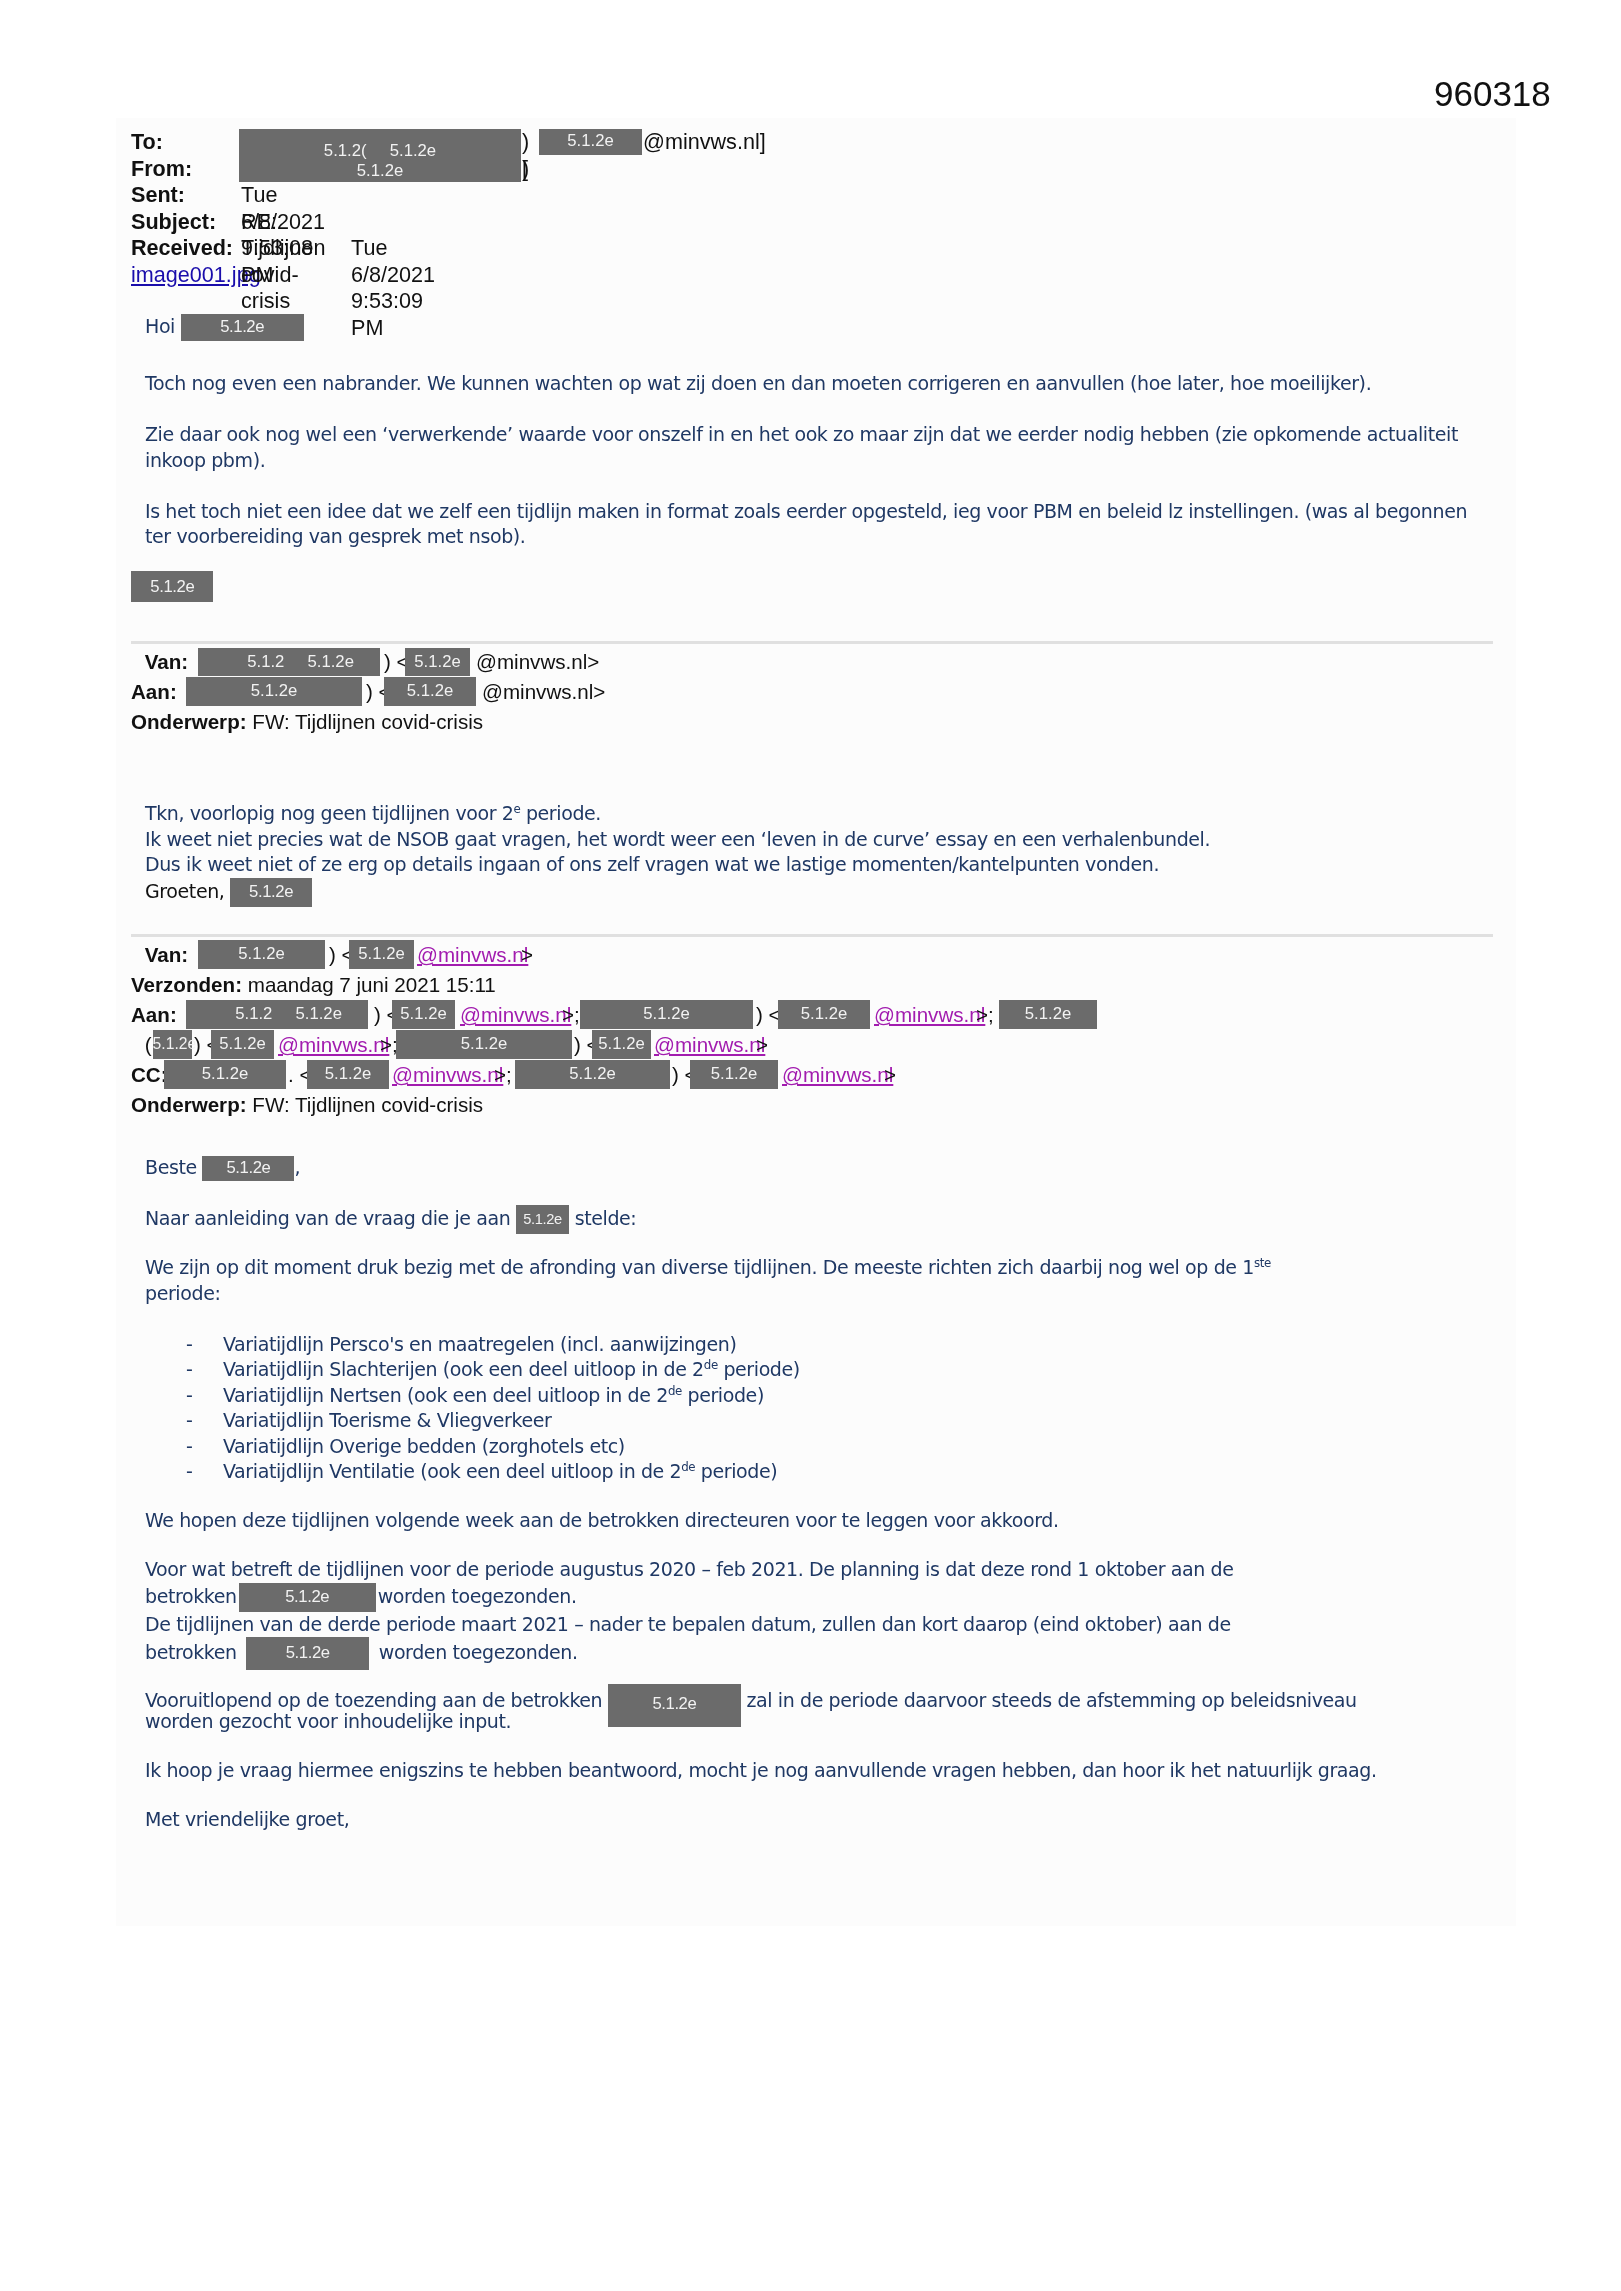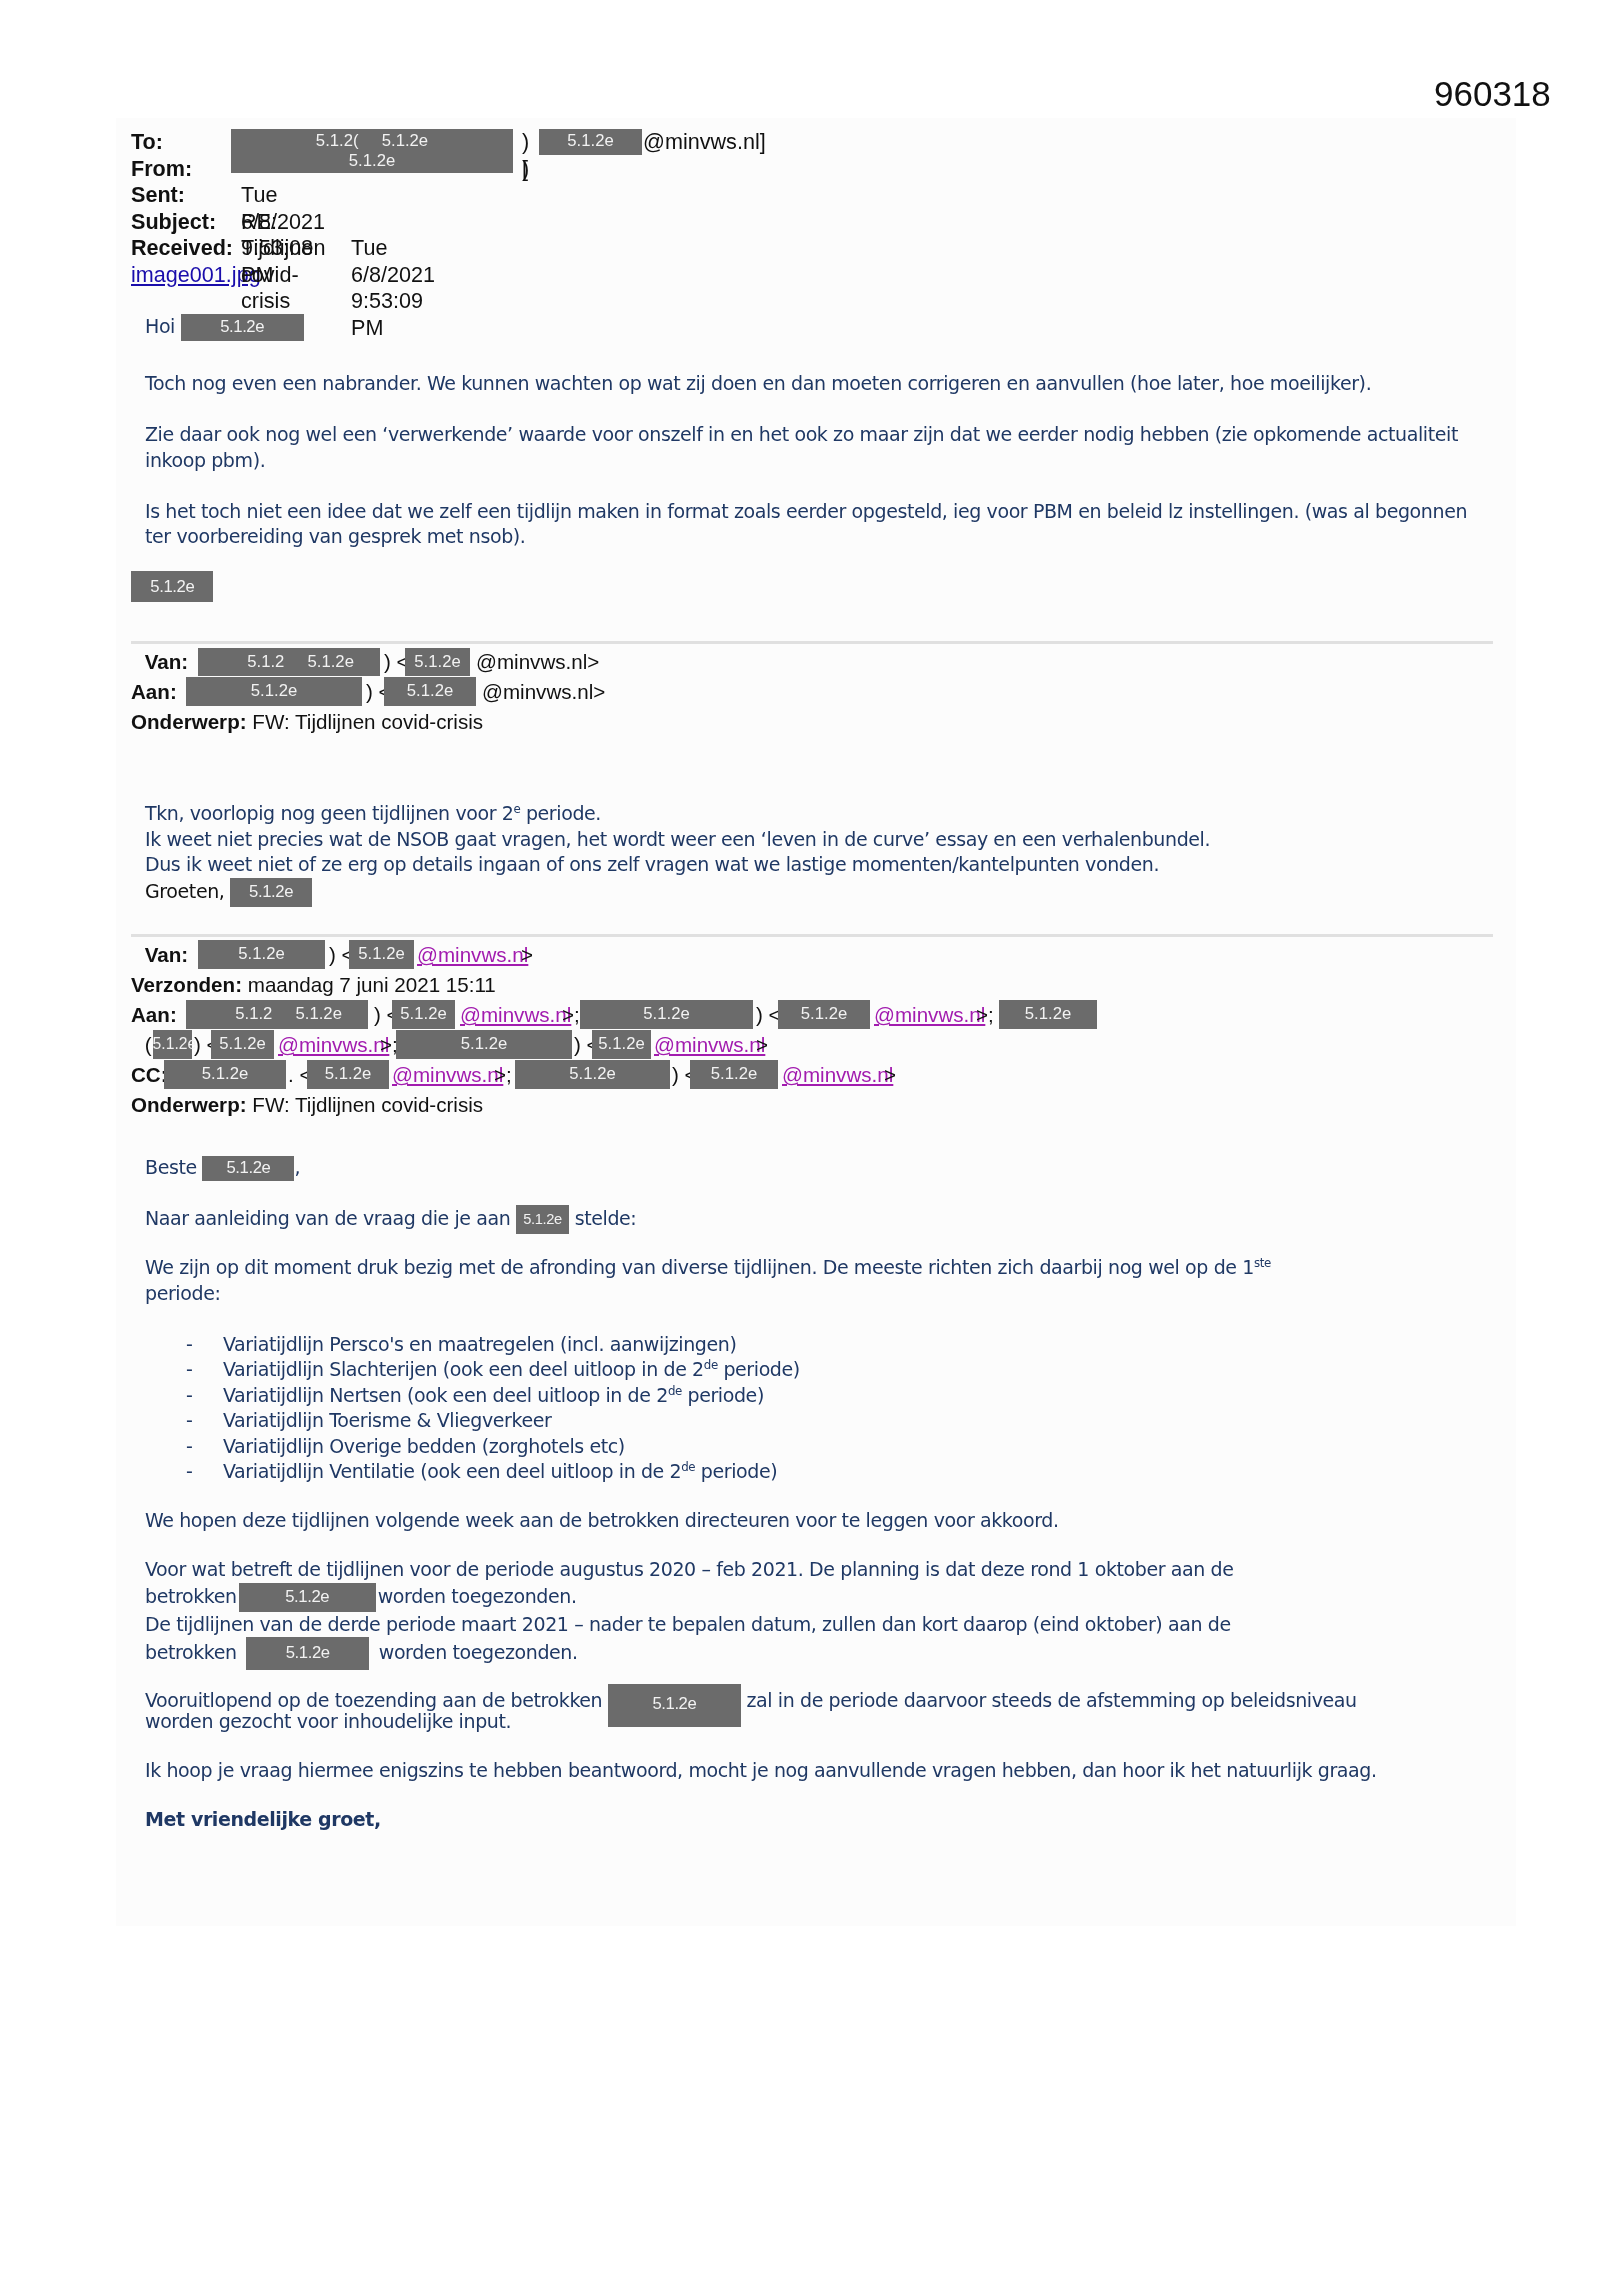--- a/index.html
+++ b/index.html
@@ -23,21 +23,21 @@
 </head>
 <body>
 
 <div class="doc-id">960318</div>
 
 <div class="panel"></div>
 
 <div class="hdr" style="top:129px;">
   <div style="position:relative;height:26.5px;">
     <b>To:</b>
-    <span class="r" style="position:absolute;left:100px;top:0;width:282px;height:44px;padding-top:2px;line-height:19.6px;">
+    <span class="r" style="position:absolute;left:108px;top:0;width:282px;height:53px;padding-top:12px;line-height:19.6px;">
       <span>5.1.2(</span>&nbsp;&nbsp;&nbsp;&nbsp;&nbsp;<span>5.1.2e</span><br><span>5.1.2e</span>
     </span>
     <span style="position:absolute;left:391px;top:0;">)[</span>
     <span class="r" style="position:absolute;left:408px;top:0;width:103px;height:25.5px;line-height:23.5px;">5.1.2e</span>
     <span style="position:absolute;left:512px;top:0;">@minvws.nl]</span>
   </div>
   <div style="position:relative;height:26.5px;">
     <b>From:</b>
     <span style="position:absolute;left:391px;top:0;">)</span>
   </div>
@@ -145,15 +145,15 @@
     <li><span>Variatijdlijn Ventilatie (ook een deel uitloop in de 2</span><sup>de</sup><span> periode)</span></li>
   </ul>
   <div style="margin-top:23.5px;">We hopen deze tijdlijnen volgende week aan de betrokken directeuren voor te leggen voor akkoord.</div>
   <div style="margin-top:23.5px;">Voor wat betreft de tijdlijnen voor de periode augustus 2020 – feb 2021. De planning is dat deze rond 1 oktober aan de</div>
   <div style="position:relative;"><span>betrokken</span><span class="r" style="width:137px;height:29px;line-height:27.4px;margin:0 2px;">5.1.2e</span><span>worden toegezonden.</span></div>
   <div>De tijdlijnen van de derde periode maart 2021 – nader te bepalen datum, zullen dan kort daarop (eind oktober) aan de</div>
   <div><span>betrokken</span> <span class="r" style="width:123px;height:33px;line-height:31px;margin:0 3.9px;">5.1.2e</span> <span>worden toegezonden.</span></div>
   <div style="margin-top:17.6px;"><span>Vooruitlopend op de toezending aan de betrokken</span> <span class="r" style="width:133px;height:43px;line-height:39px;vertical-align:top;margin-top:-3.9px;">5.1.2e</span> <span>zal in de periode daarvoor steeds de afstemming op beleidsniveau</span></div>
   <div style="margin-top:-17.6px;">worden gezocht voor inhoudelijke input.</div>
   <div style="margin-top:23.5px;">Ik hoop je vraag hiermee enigszins te hebben beantwoord, mocht je nog aanvullende vragen hebben, dan hoor ik het natuurlijk graag.</div>
-  <div style="margin-top:23.5px;font-weight:bold;">Met vriendelijke groet,</div>
+  <div style="margin-top:23.5px;">Met vriendelijke groet,</div>
 </div>
 
 
 </body></html>

